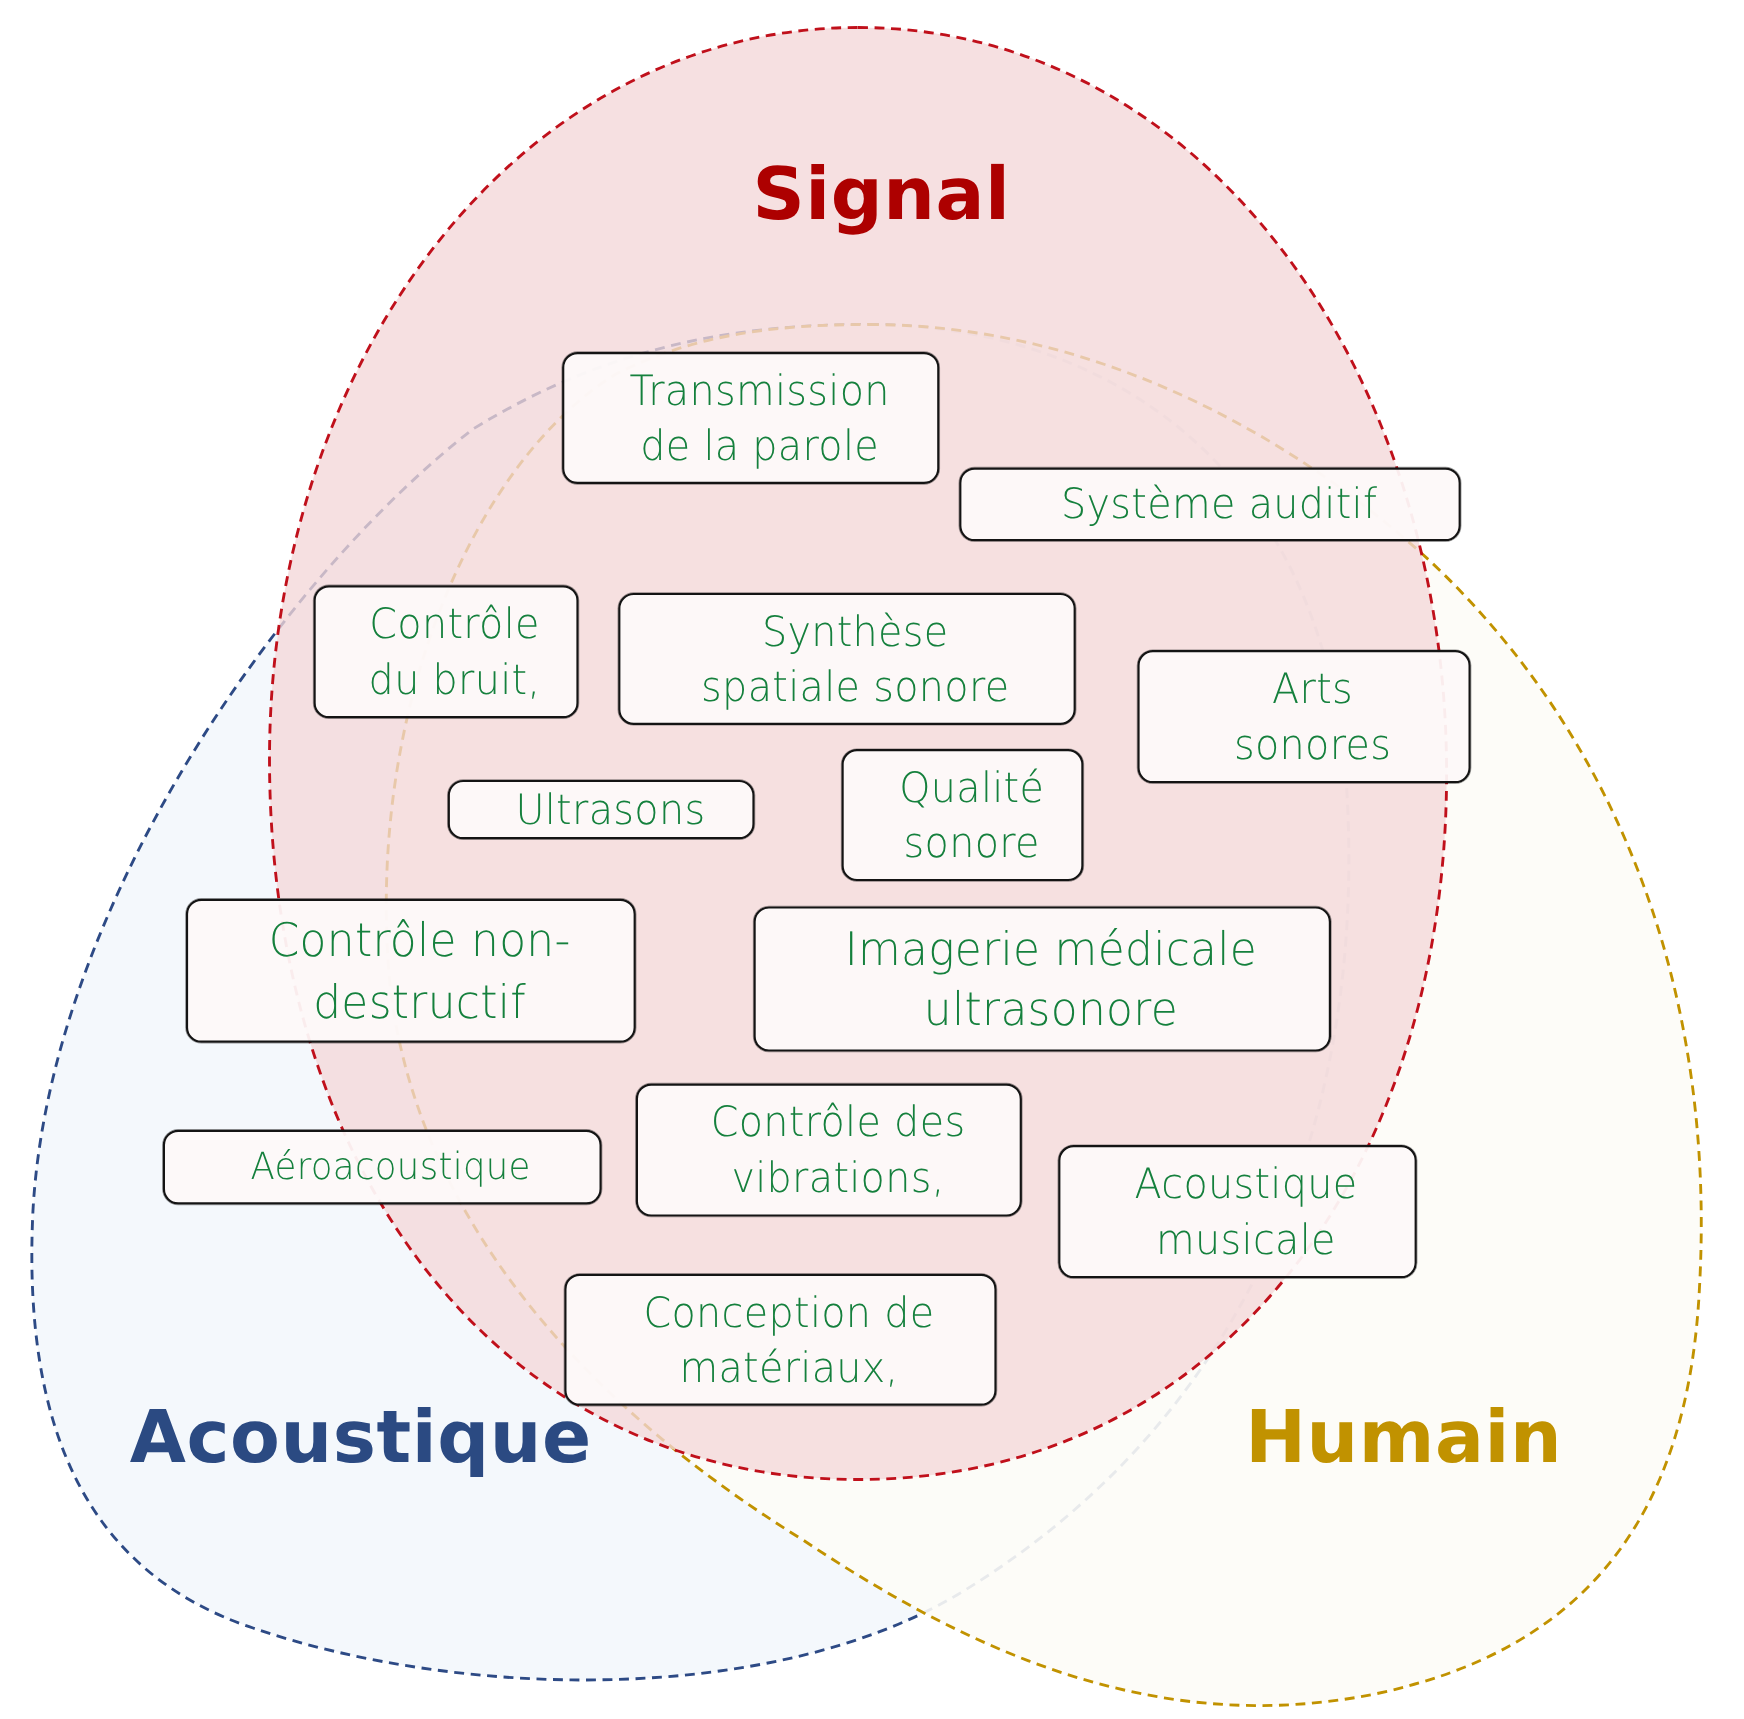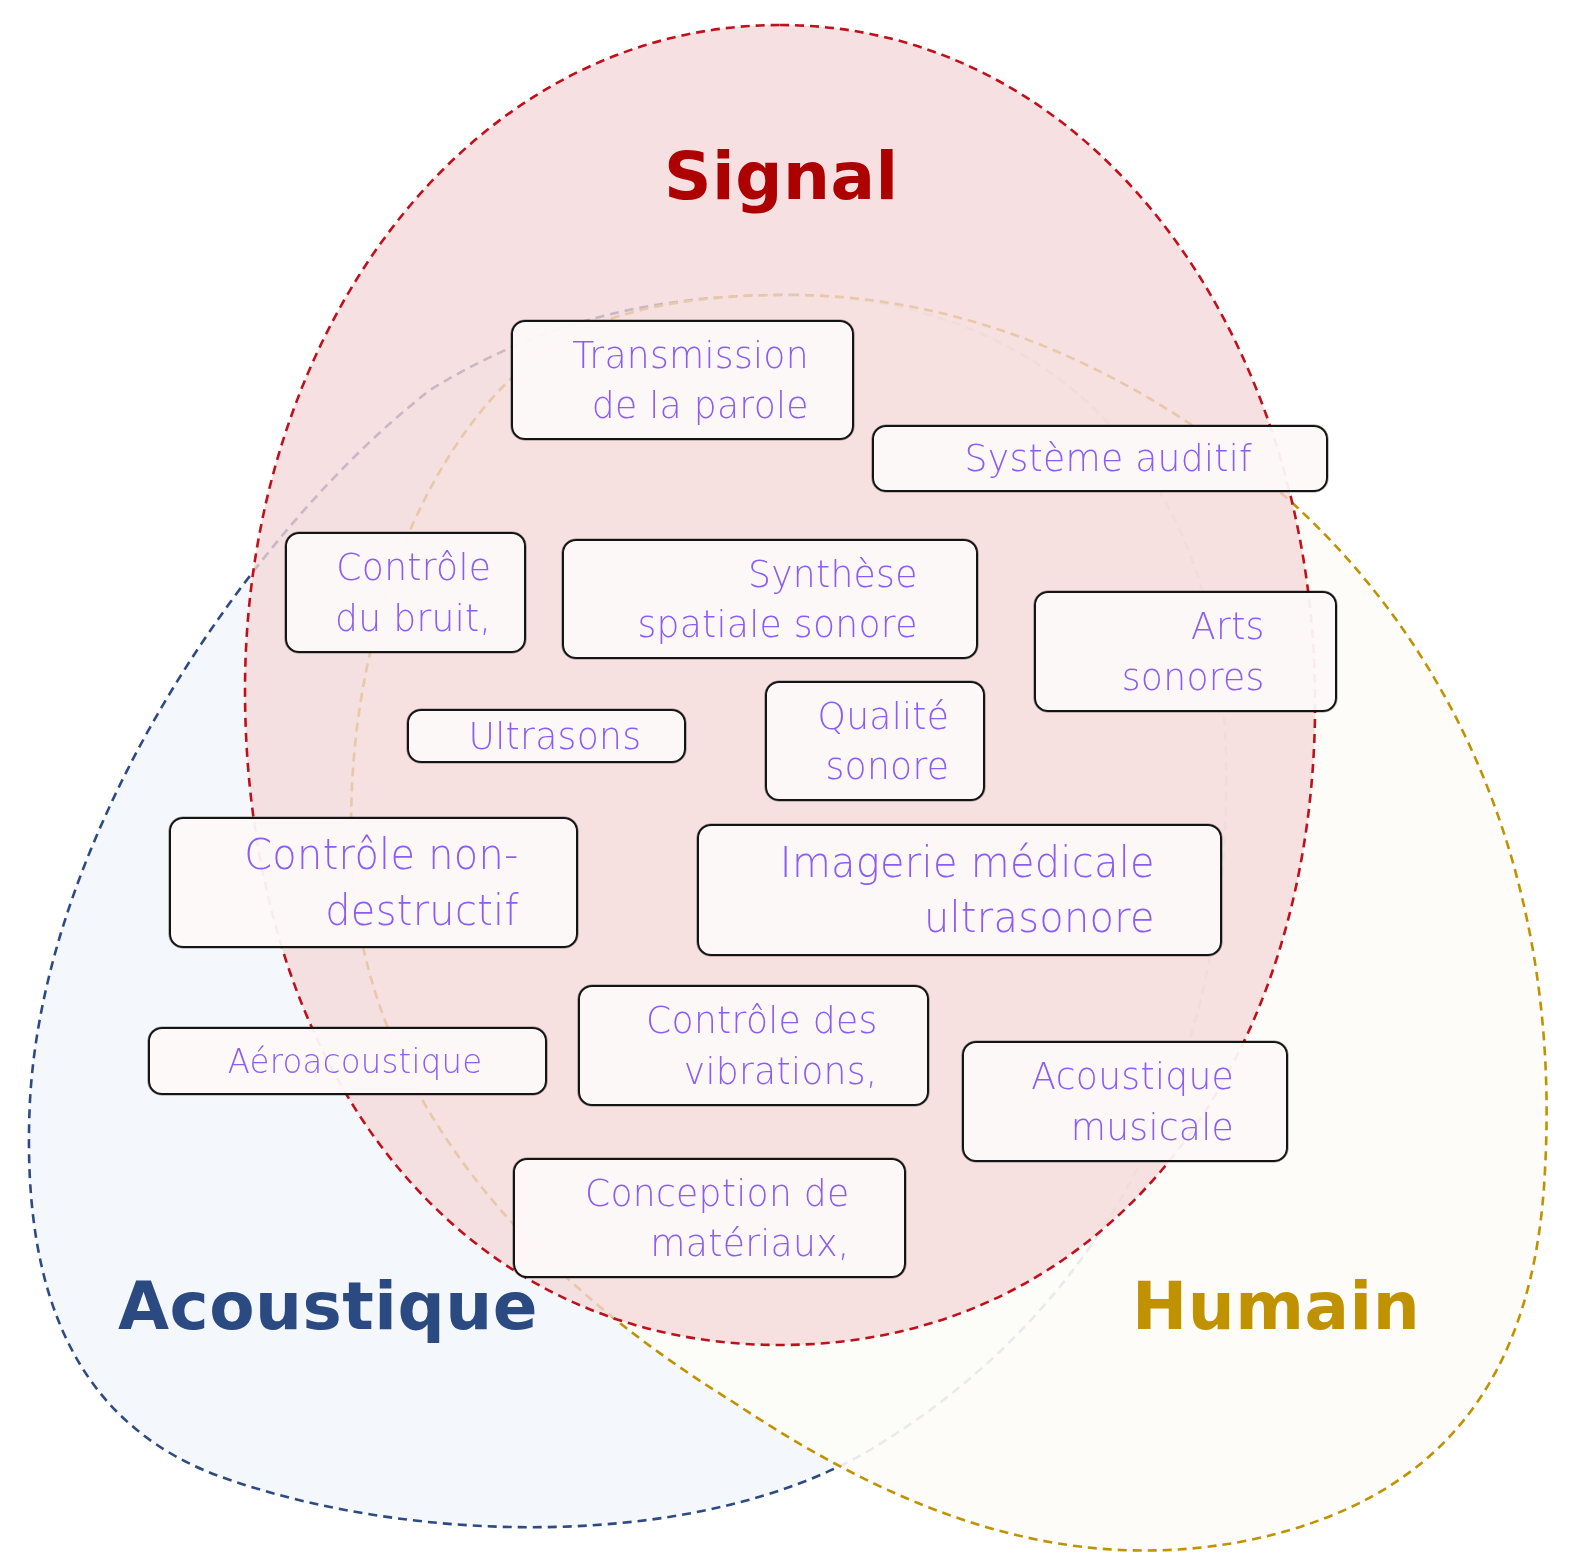--- a/index.html
+++ b/index.html
@@ -3,39 +3,39 @@
 <meta charset="utf-8">
 <style>
   html, body { margin: 0; padding: 0; background: #ffffff; }
   body { width: 1585px; height: 1563px; position: relative; overflow: hidden;
          font-family: "DejaVu Sans", sans-serif; }
   #venn { position: absolute; left: 0; top: 0; }
   .set-title { position: absolute; font-family: "DejaVu Sans", sans-serif; font-weight: bold;
                white-space: nowrap; letter-spacing: 0.5px; }
   .box { position: absolute; box-sizing: border-box; background: rgba(253,249,249,0.95);
          border: 2.6px solid #141414; border-radius: 14px;
-         display: flex; align-items: center; justify-content: center; text-align: right;
-         color: #8b5cf6; font-family: "DejaVu Sans", sans-serif; font-weight: 200;
+         display: flex; align-items: center; justify-content: center; text-align: center;
+         color: #15803d; font-family: "DejaVu Sans", sans-serif; font-weight: 200;
          font-size: 34px; line-height: 1.32; letter-spacing: 0.3px;
          box-shadow: 0 0 0 0.6px rgba(0,0,0,0.4); padding-left: 16px; }
   .box span { display: block; transform: scaleX(0.95); }
 </style>
 </head>
 <body>
 
 <svg id="venn" width="1585" height="1563" viewBox="0 0 1585 1563">
 
   <path id="set-acoustique" d="M 790 295 C 1000 295 1210 420 1225 730 C 1240 1040 1120 1300 870 1450 C 700 1550 420 1545 230 1480 C 80 1430 20 1300 30 1100 C 45 830 250 530 430 390 C 560 310 680 295 790 295 Z" stroke-width="2.6" stroke-dasharray="9 6" stroke="#2d4a85" fill="#f3f7fc" fill-opacity="0.9"></path>
 
   <path id="set-humain" d="M 790 295 C 1000 295 1180 400 1300 510 C 1470 670 1560 900 1545 1170 C 1535 1380 1440 1500 1250 1540 C 1050 1580 880 1500 730 1400 C 520 1270 380 1100 355 900 C 330 650 430 420 560 340 C 630 305 700 295 790 295 Z" stroke-width="2.6" stroke-dasharray="9 6" stroke="#c19200" fill="#fdfcf7" fill-opacity="0.9"></path>
 
   <path id="set-signal" d="M 780 25 C 1090 25 1310 330 1315 690 C 1320 1060 1110 1345 780 1345 C 450 1345 245 1060 245 690 C 245 330 470 25 780 25 Z" stroke-width="2.6" stroke-dasharray="9 6" stroke="#c0101b" fill="#f3d7d8" fill-opacity="0.78"></path>
 </svg>
 
-<div class="set-title" style="left:664px; top:138px; font-size:66px; color:#ad0000;">Signal</div>
+<div class="set-title" style="left:684px; top:138px; font-size:66px; color:#ad0000;">Signal</div>
 <div class="set-title" style="left:118px; top:1268px; font-size:66px; color:#2b4a82;">Acoustique</div>
 <div class="set-title" style="left:1132px; top:1268px; font-size:66px; color:#c19200;">Humain</div>
 
 <div id="boxes">
     <div class="box" style="left: 511px; top: 320px; width: 343px; height: 120px; font-size: 38px;">
       <div>
         <span>Transmission</span>
         <span>de la parole</span>
       </div>
     </div>
@@ -72,21 +72,21 @@
         <span>Qualité</span>
         <span>sonore</span>
       </div>
     </div>
     <div class="box" style="left: 169px; top: 817px; width: 409px; height: 131px; font-size: 42px;">
       <div>
         <span>Contrôle non-</span>
         <span>destructif</span>
       </div>
     </div>
-    <div class="box" style="left: 685px; top: 824px; width: 525px; height: 132px; font-size: 42px; margin-left: 12px;">
+    <div class="box" style="left: 685px; top: 824px; width: 525px; height: 132px; font-size: 42px;">
       <div>
         <span>Imagerie médicale</span>
         <span>ultrasonore</span>
       </div>
     </div>
     <div class="box" style="left: 148px; top: 1027px; width: 399px; height: 68px; font-size: 34px;">
       <div>
         <span>Aéroacoustique</span>
       </div>
     </div>

